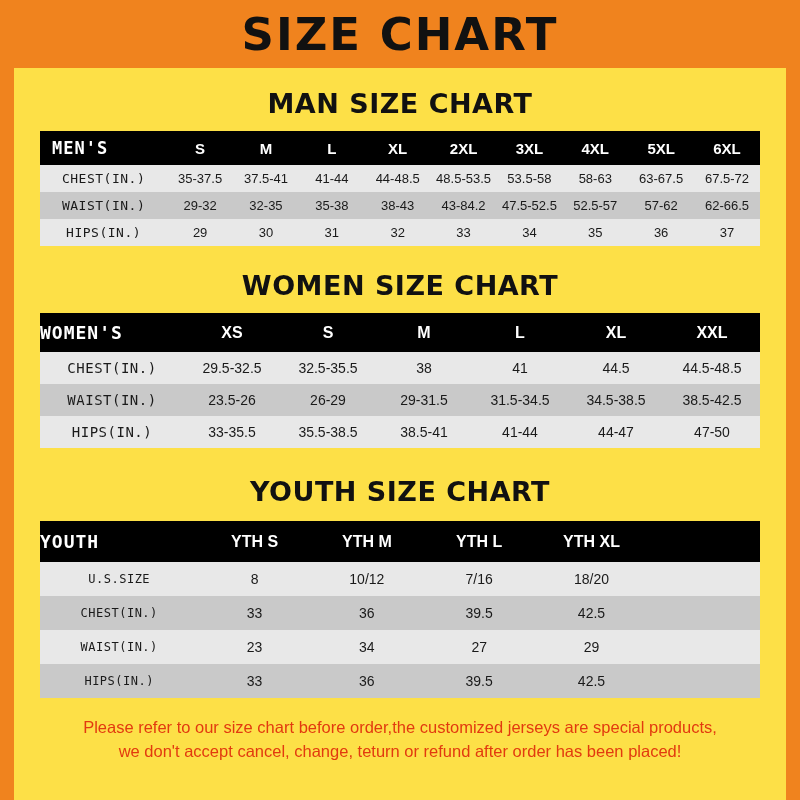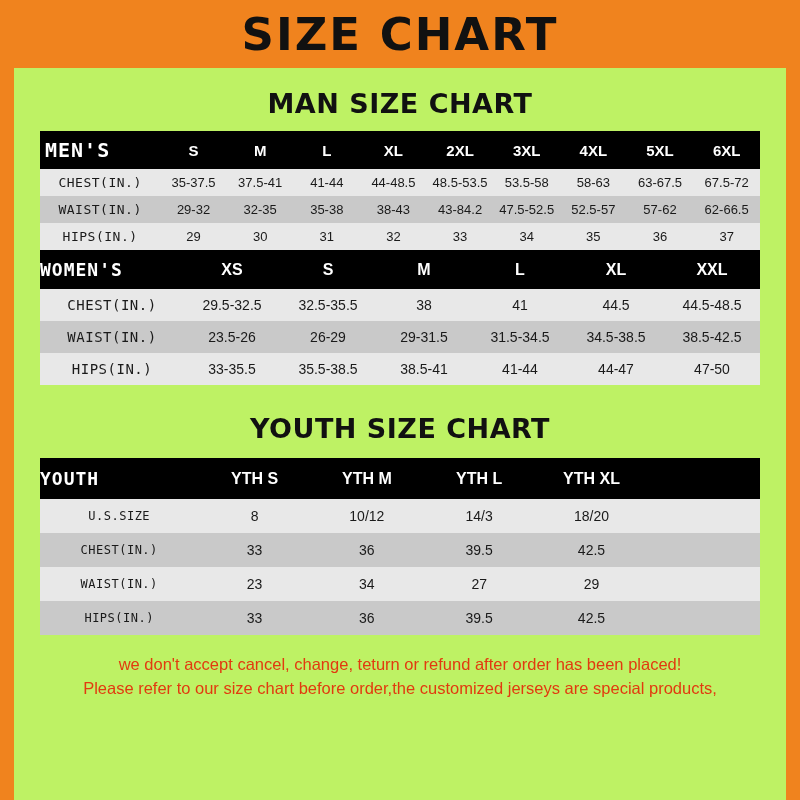--- a/index.html
+++ b/index.html
@@ -13,21 +13,21 @@
     font-family: "Liberation Sans", sans-serif;
     overflow: hidden;
   }
   .page {
     position: relative;
     width: 800px;
     height: 800px;
     box-sizing: border-box;
     border-left: 14px solid #f0831e;
     border-right: 14px solid #f0831e;
-    background: #bef264;
+    background: #fde047;
   }
   .banner {
     height: 68px;
     background: #f0831e;
     display: flex;
     align-items: center;
     justify-content: center;
   }
   .banner-title {
     font-family: "DejaVu Sans", sans-serif;
@@ -67,24 +67,24 @@
     background: #000000;
   }
   .size-table thead th {
     color: #ffffff;
     font-weight: bold;
     font-size: 15px;
     padding: 7px 0;
   }
   .size-table thead th.lbl {
     font-family: "DejaVu Sans Mono", monospace;
-    font-size: 20px;
+    font-size: 17px;
     font-weight: bold;
     text-align: left;
-    padding-left: 5px;
+    padding-left: 12px;
     letter-spacing: 1px;
   }
   .size-table tbody td {
     font-size: 13px;
     color: #1a1a1a;
     padding: 6px 0;
   }
   .size-table tbody td.lbl {
     font-family: "DejaVu Sans Mono", monospace;
     font-size: 13px;
@@ -177,20 +177,21 @@
           <td>32</td>
           <td>33</td>
           <td>34</td>
           <td>35</td>
           <td>36</td>
           <td>37</td>
         </tr>
       </tbody>
     </table>
 
+    <div class="section-title t-women">WOMEN SIZE CHART</div>
 
     <table class="size-table" id="women-table">
       <thead>
         <tr>
           <th class="lbl" style="width:20%">WOMEN'S</th>
           <th>XS</th>
           <th>S</th>
           <th>M</th>
           <th>L</th>
           <th>XL</th>
@@ -239,21 +240,21 @@
           <th>YTH L</th>
           <th>YTH XL</th>
           <th></th>
         </tr>
       </thead>
       <tbody>
         <tr class="odd">
           <td class="lbl">U.S.SIZE</td>
           <td>8</td>
           <td>10/12</td>
-          <td>14/3</td>
+          <td>7/16</td>
           <td>18/20</td>
           <td></td>
         </tr>
         <tr class="even">
           <td class="lbl">CHEST(IN.)</td>
           <td>33</td>
           <td>36</td>
           <td>39.5</td>
           <td>42.5</td>
           <td></td>
@@ -271,18 +272,18 @@
           <td>33</td>
           <td>36</td>
           <td>39.5</td>
           <td>42.5</td>
           <td></td>
         </tr>
       </tbody>
     </table>
 
     <div class="footer-note">
+      <div>Please refer to our size chart before order,the customized jerseys are special products,</div>
       <div>we don't accept cancel, change, teturn or refund after order has been placed!</div>
-      <div>Please refer to our size chart before order,the customized jerseys are special products,</div>
     </div>
 
   </div>
 </div>
 
 </body></html>

